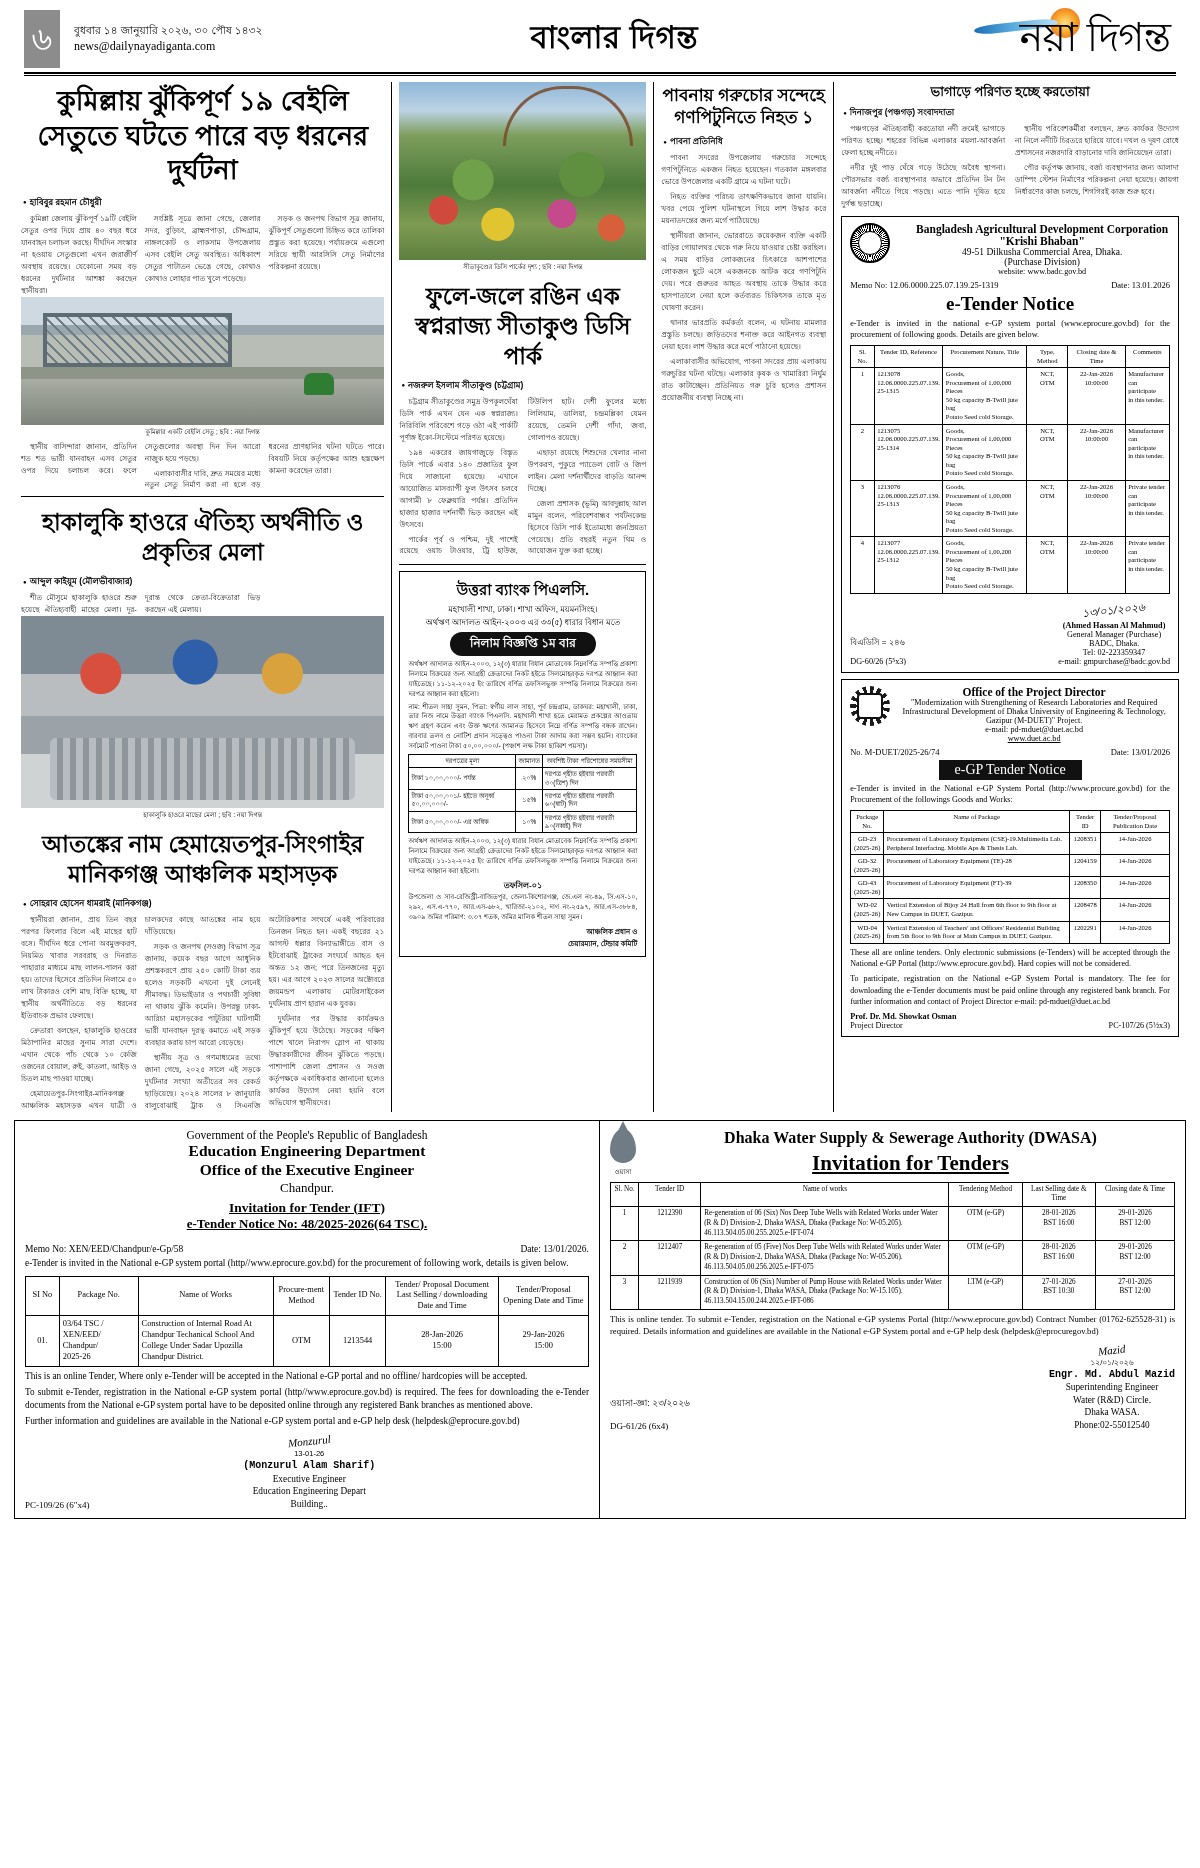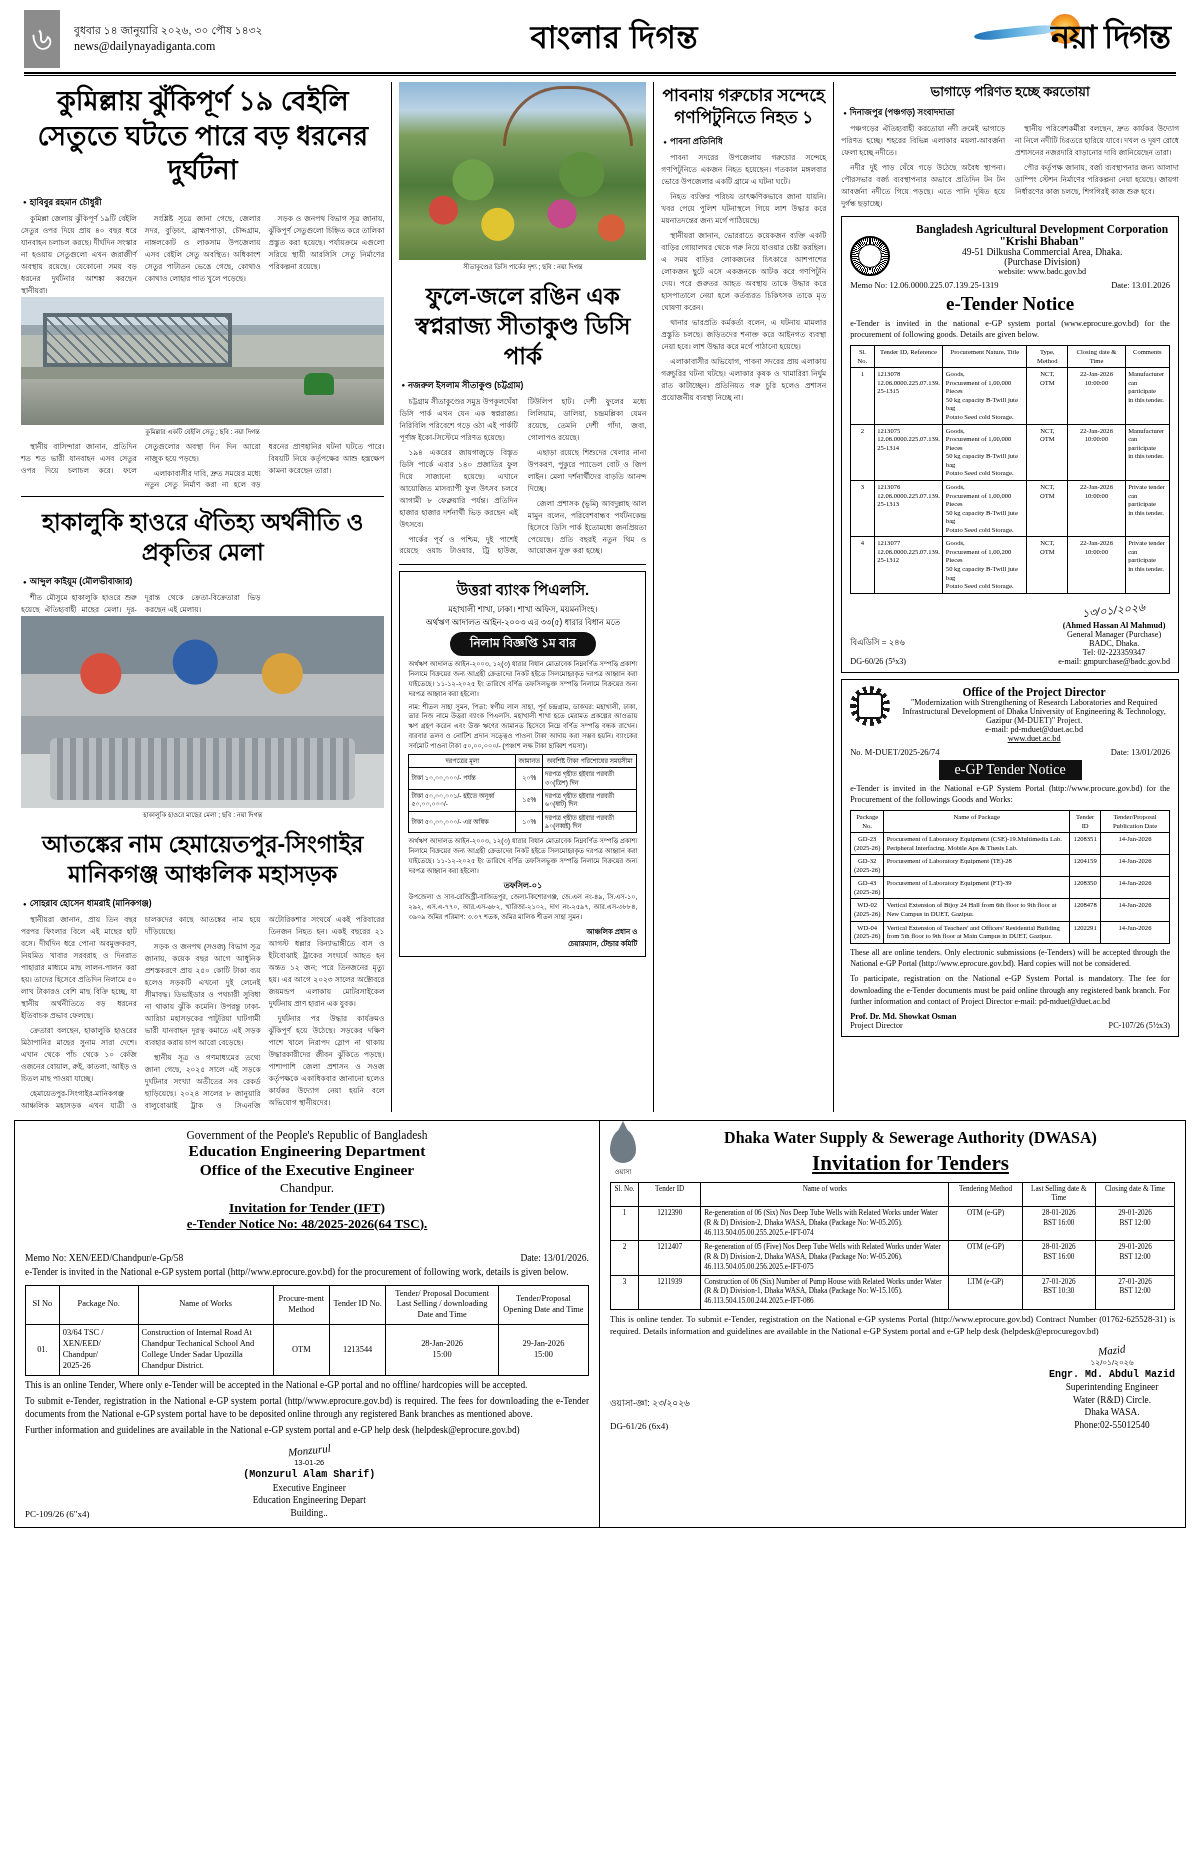--- a/index.html
+++ b/index.html
@@ -25,21 +25,21 @@
   .mast-title {
     flex: 1; text-align: center; font-size: 31px; font-weight: bold;
     font-family: "Liberation Serif", serif; letter-spacing: .5px;
   }
   .logo-wrap { width: 210px; text-align: right; position: relative; padding-right: 6px; }
   .logo-sun {
     position: absolute; right: 96px; top: 2px; width: 30px; height: 30px; border-radius: 50%;
     background: radial-gradient(circle at 50% 50%, #ffe08a 0%, #f7a82a 45%, #e8591b 100%);
   }
   .logo-text {
-    font-size: 32px; font-weight: bold; font-family: "Liberation Serif", serif;
+    font-size: 40px; font-weight: normal; font-family: "Liberation Serif", serif;
     position: relative; z-index: 2; letter-spacing: -1px;
   }
   .logo-swoosh {
     position: absolute; right: 118px; top: 16px; width: 84px; height: 9px;
     background: linear-gradient(90deg,#1b6fb5,#5fb0e0,#b9dff5);
     border-radius: 50%/100%; transform: rotate(-6deg); z-index: 1;
   }
   .mast-rule { border-top: 2px solid #000; margin: 0 14px 0 14px; }
   .mast-rule2 { border-top: 1px solid #000; margin: 1px 14px 6px 14px; }
 
@@ -194,21 +194,21 @@
 
   
   .bottom-band { display: flex; gap: 0; margin-top: 8px; padding: 0 4px; }
   .bb-left { width: 590px; border: 1.4px solid #000; padding: 8px 10px; }
   .bb-right { width: 590px; border: 1.4px solid #000; border-left: none; padding: 8px 10px; }
   .gov-line { font-size: 11.5px; text-align: center; }
   .gov-bold { font-size: 15.5px; font-weight: bold; text-align: center; line-height: 1.25; }
   .gov-sub { font-size: 13px; text-align: center; }
   .ift { font-size: 13.5px; font-weight: bold; text-align: center; text-decoration: underline; margin-top: 4px; }
   .ift2 { font-size: 13px; font-weight: bold; text-align: center; text-decoration: underline; }
-  .memorow { display: flex; justify-content: space-between; font-size: 9.5px; margin-top: 21px; }
+  .memorow { display: flex; justify-content: space-between; font-size: 9.5px; margin-top: 12px; }
   .para9 { font-size: 9.3px; line-height: 1.4; text-align: justify; margin-top: 3px; }
   table.bt { width: 100%; border-collapse: collapse; margin-top: 6px; }
   table.bt th, table.bt td {
     border: 1px solid #000; font-size: 8.4px; padding: 3px 3px; line-height: 1.3;
     vertical-align: middle;
   }
   table.bt th { text-align: center; font-weight: normal; }
   .dwasa-title { font-size: 16px; font-weight: bold; text-align: center; }
   .dwasa-inv { font-size: 21px; font-weight: bold; text-align: center; text-decoration: underline; margin: 4px 0 2px; }
   table.dw { width: 100%; border-collapse: collapse; margin-top: 4px; }
@@ -369,21 +369,21 @@
       <div class="hl-xs bn">ভাগাড়ে পরিণত হচ্ছে করতোয়া</div>
       <div class="byline bn">দিনাজপুর (পঞ্চগড়) সংবাদদাতা</div>
       <div class="cols2">
         <p class="body">পঞ্চগড়ের ঐতিহ্যবাহী করতোয়া নদী ক্রমেই ভাগাড়ে পরিণত হচ্ছে। শহরের বিভিন্ন এলাকার ময়লা-আবর্জনা ফেলা হচ্ছে নদীতে।</p>
         <p class="body">নদীর দুই পাড় ঘেঁষে গড়ে উঠেছে অবৈধ স্থাপনা। পৌরসভার বর্জ্য ব্যবস্থাপনার অভাবে প্রতিদিন টন টন আবর্জনা নদীতে গিয়ে পড়ছে। এতে পানি দূষিত হয়ে দুর্গন্ধ ছড়াচ্ছে।</p>
         <p class="body">স্থানীয় পরিবেশকর্মীরা বলছেন, দ্রুত কার্যকর উদ্যোগ না নিলে নদীটি চিরতরে হারিয়ে যাবে। দখল ও দূষণ রোধে প্রশাসনের নজরদারি বাড়ানোর দাবি জানিয়েছেন তারা।</p>
         <p class="body">পৌর কর্তৃপক্ষ জানায়, বর্জ্য ব্যবস্থাপনার জন্য আলাদা ডাম্পিং স্টেশন নির্মাণের পরিকল্পনা নেয়া হয়েছে। জায়গা নির্ধারণের কাজ চলছে, শিগগিরই কাজ শুরু হবে।</p>
       </div>
 
       <div class="adbox">
-        <div style="display:flex;align-items:flex-end;gap:24px">
+        <div style="display:flex;align-items:flex-start;gap:24px">
           <span class="badc-seal"></span>
           <div style="flex:1;text-align:center">
             <div class="ad-org">Bangladesh Agricultural Development Corporation</div>
             <div class="ad-org2">"Krishi Bhaban"</div>
             <div class="ad-line">49-51 Dilkusha Commercial Area, Dhaka.</div>
             <div class="ad-line">(Purchase Division)</div>
             <div class="ad-small">website: www.badc.gov.bd</div>
           </div>
         </div>
         <div class="ad-memo">

